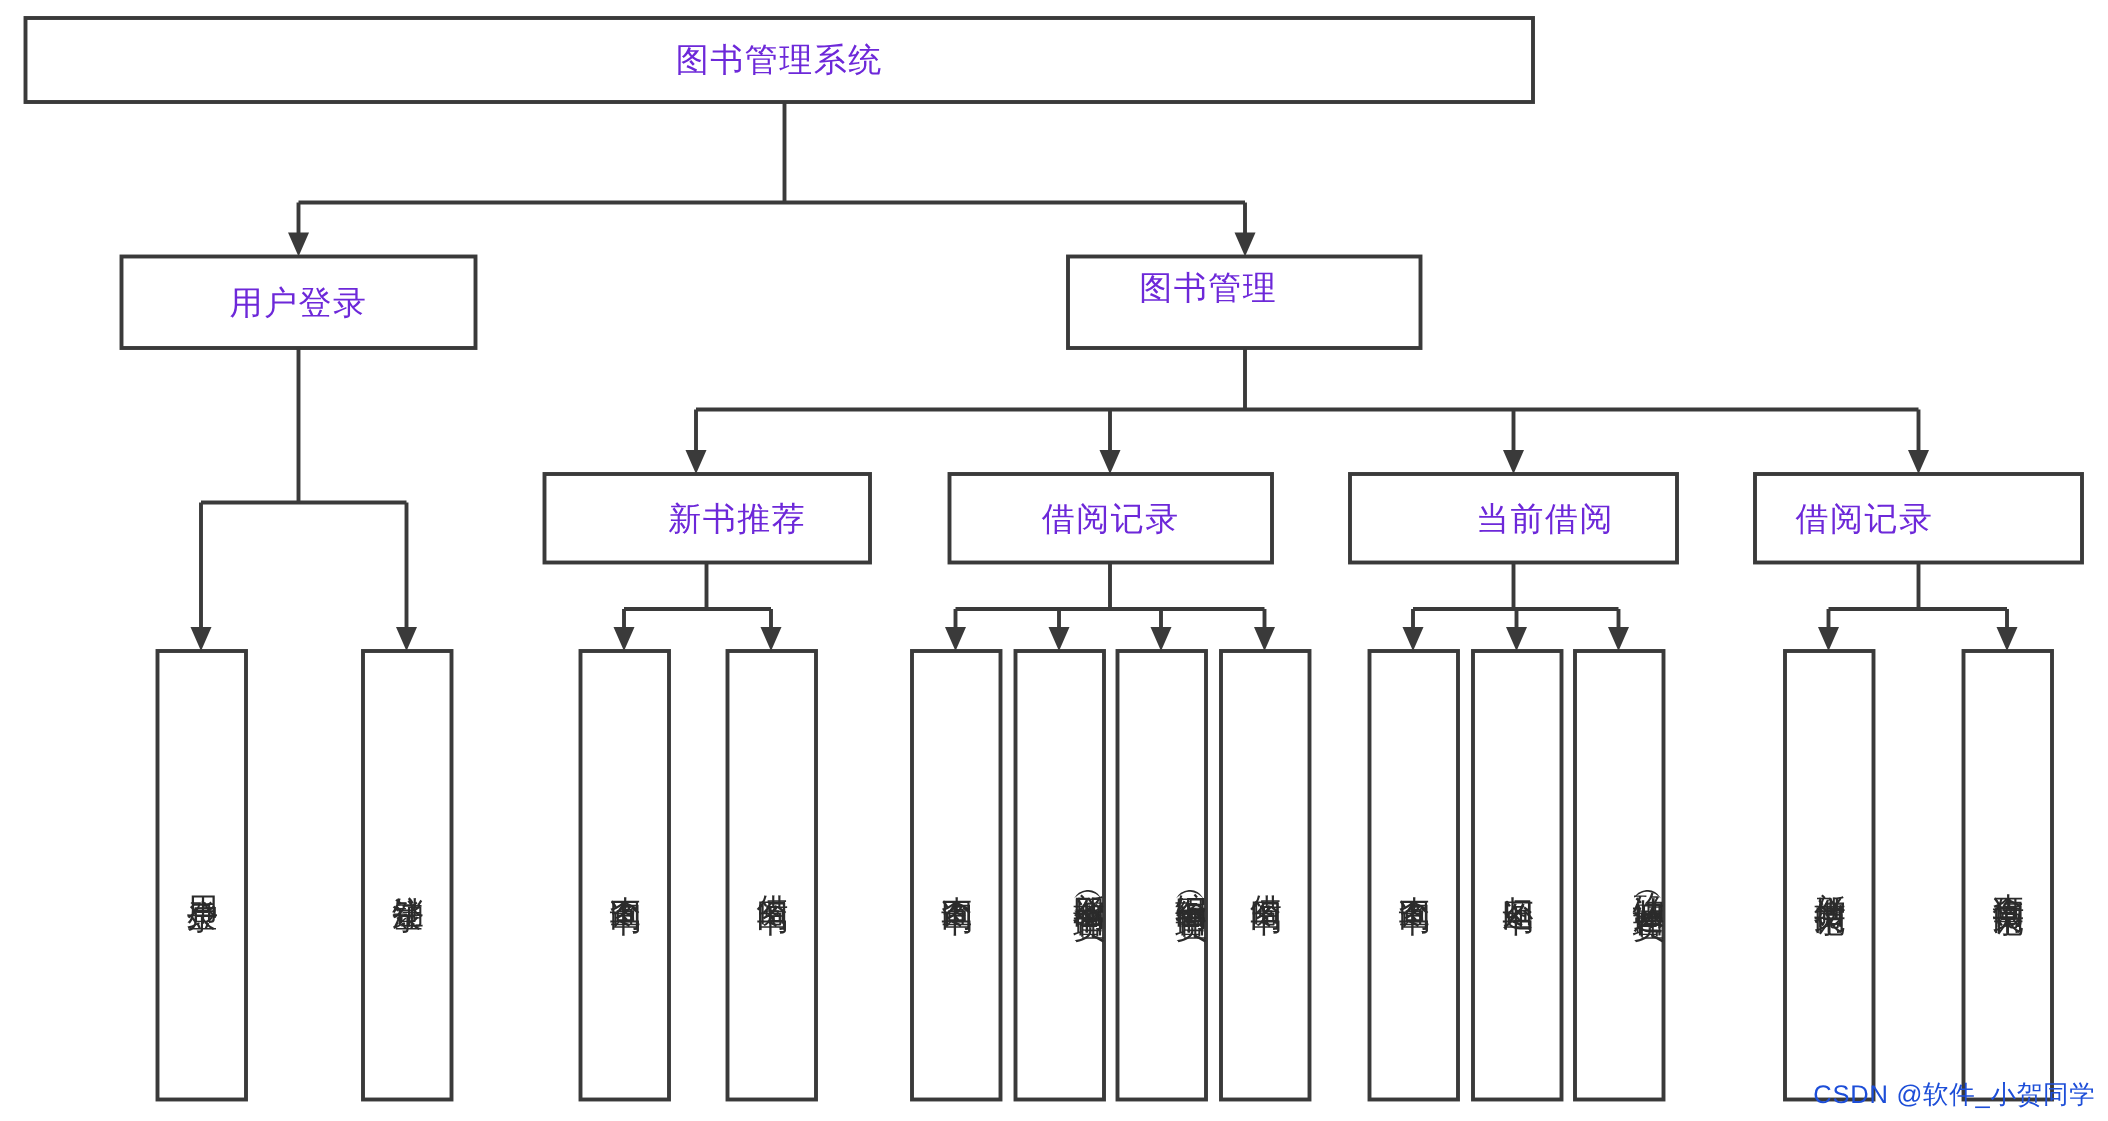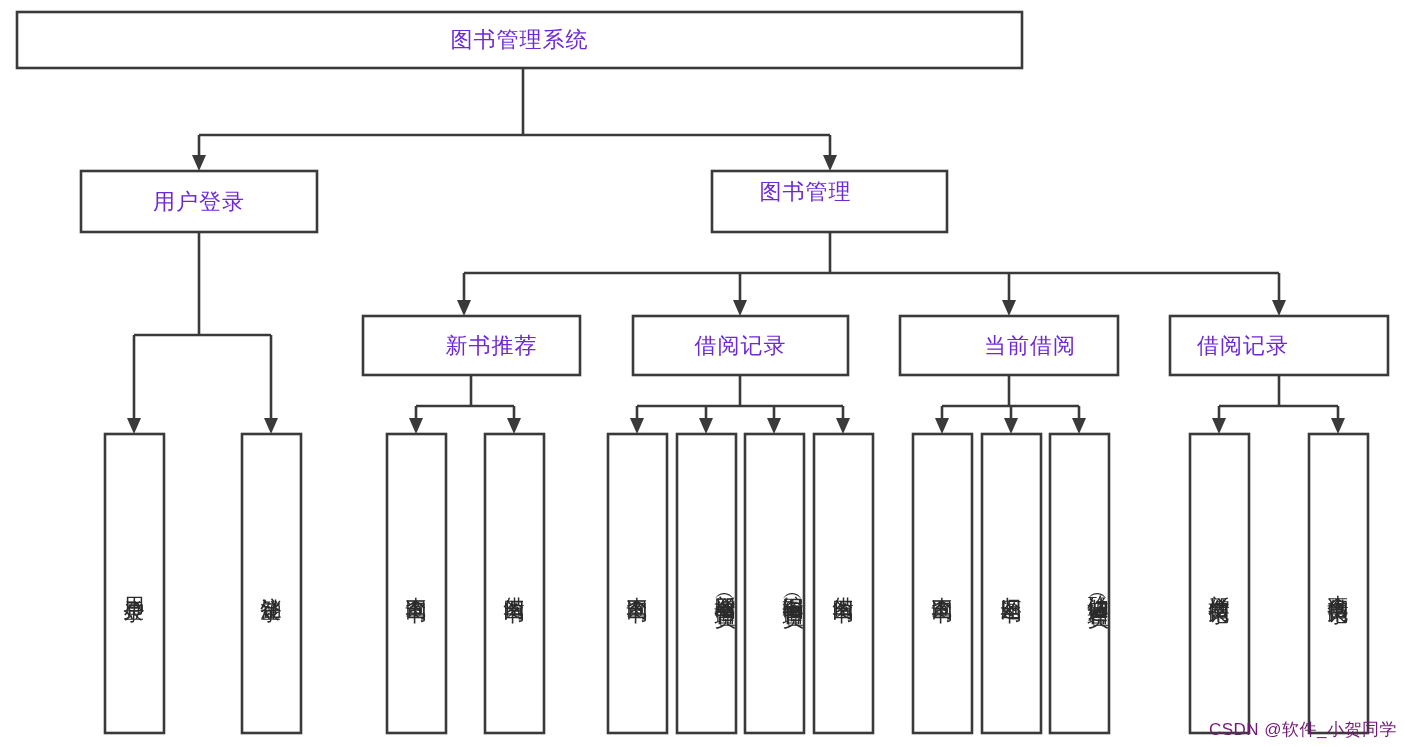--- a/index.html
+++ b/index.html
@@ -63,21 +63,21 @@
     pointer-events: none;
     white-space: nowrap;
     letter-spacing: 1px;
     font-family: "Liberation Sans", "DejaVu Sans", sans-serif;
   }
   #watermark {
     position: absolute;
     right: 8px;
     bottom: 6px;
     font-size: 17px;
-    color: #701a75;
+    color: #1d4ed8;
     letter-spacing: 0.5px;
     white-space: nowrap;
     font-family: "Liberation Sans", "DejaVu Sans", sans-serif;
   }
 </style>
 </head>
 <body>
 
 <div id="diagram-root">
 

